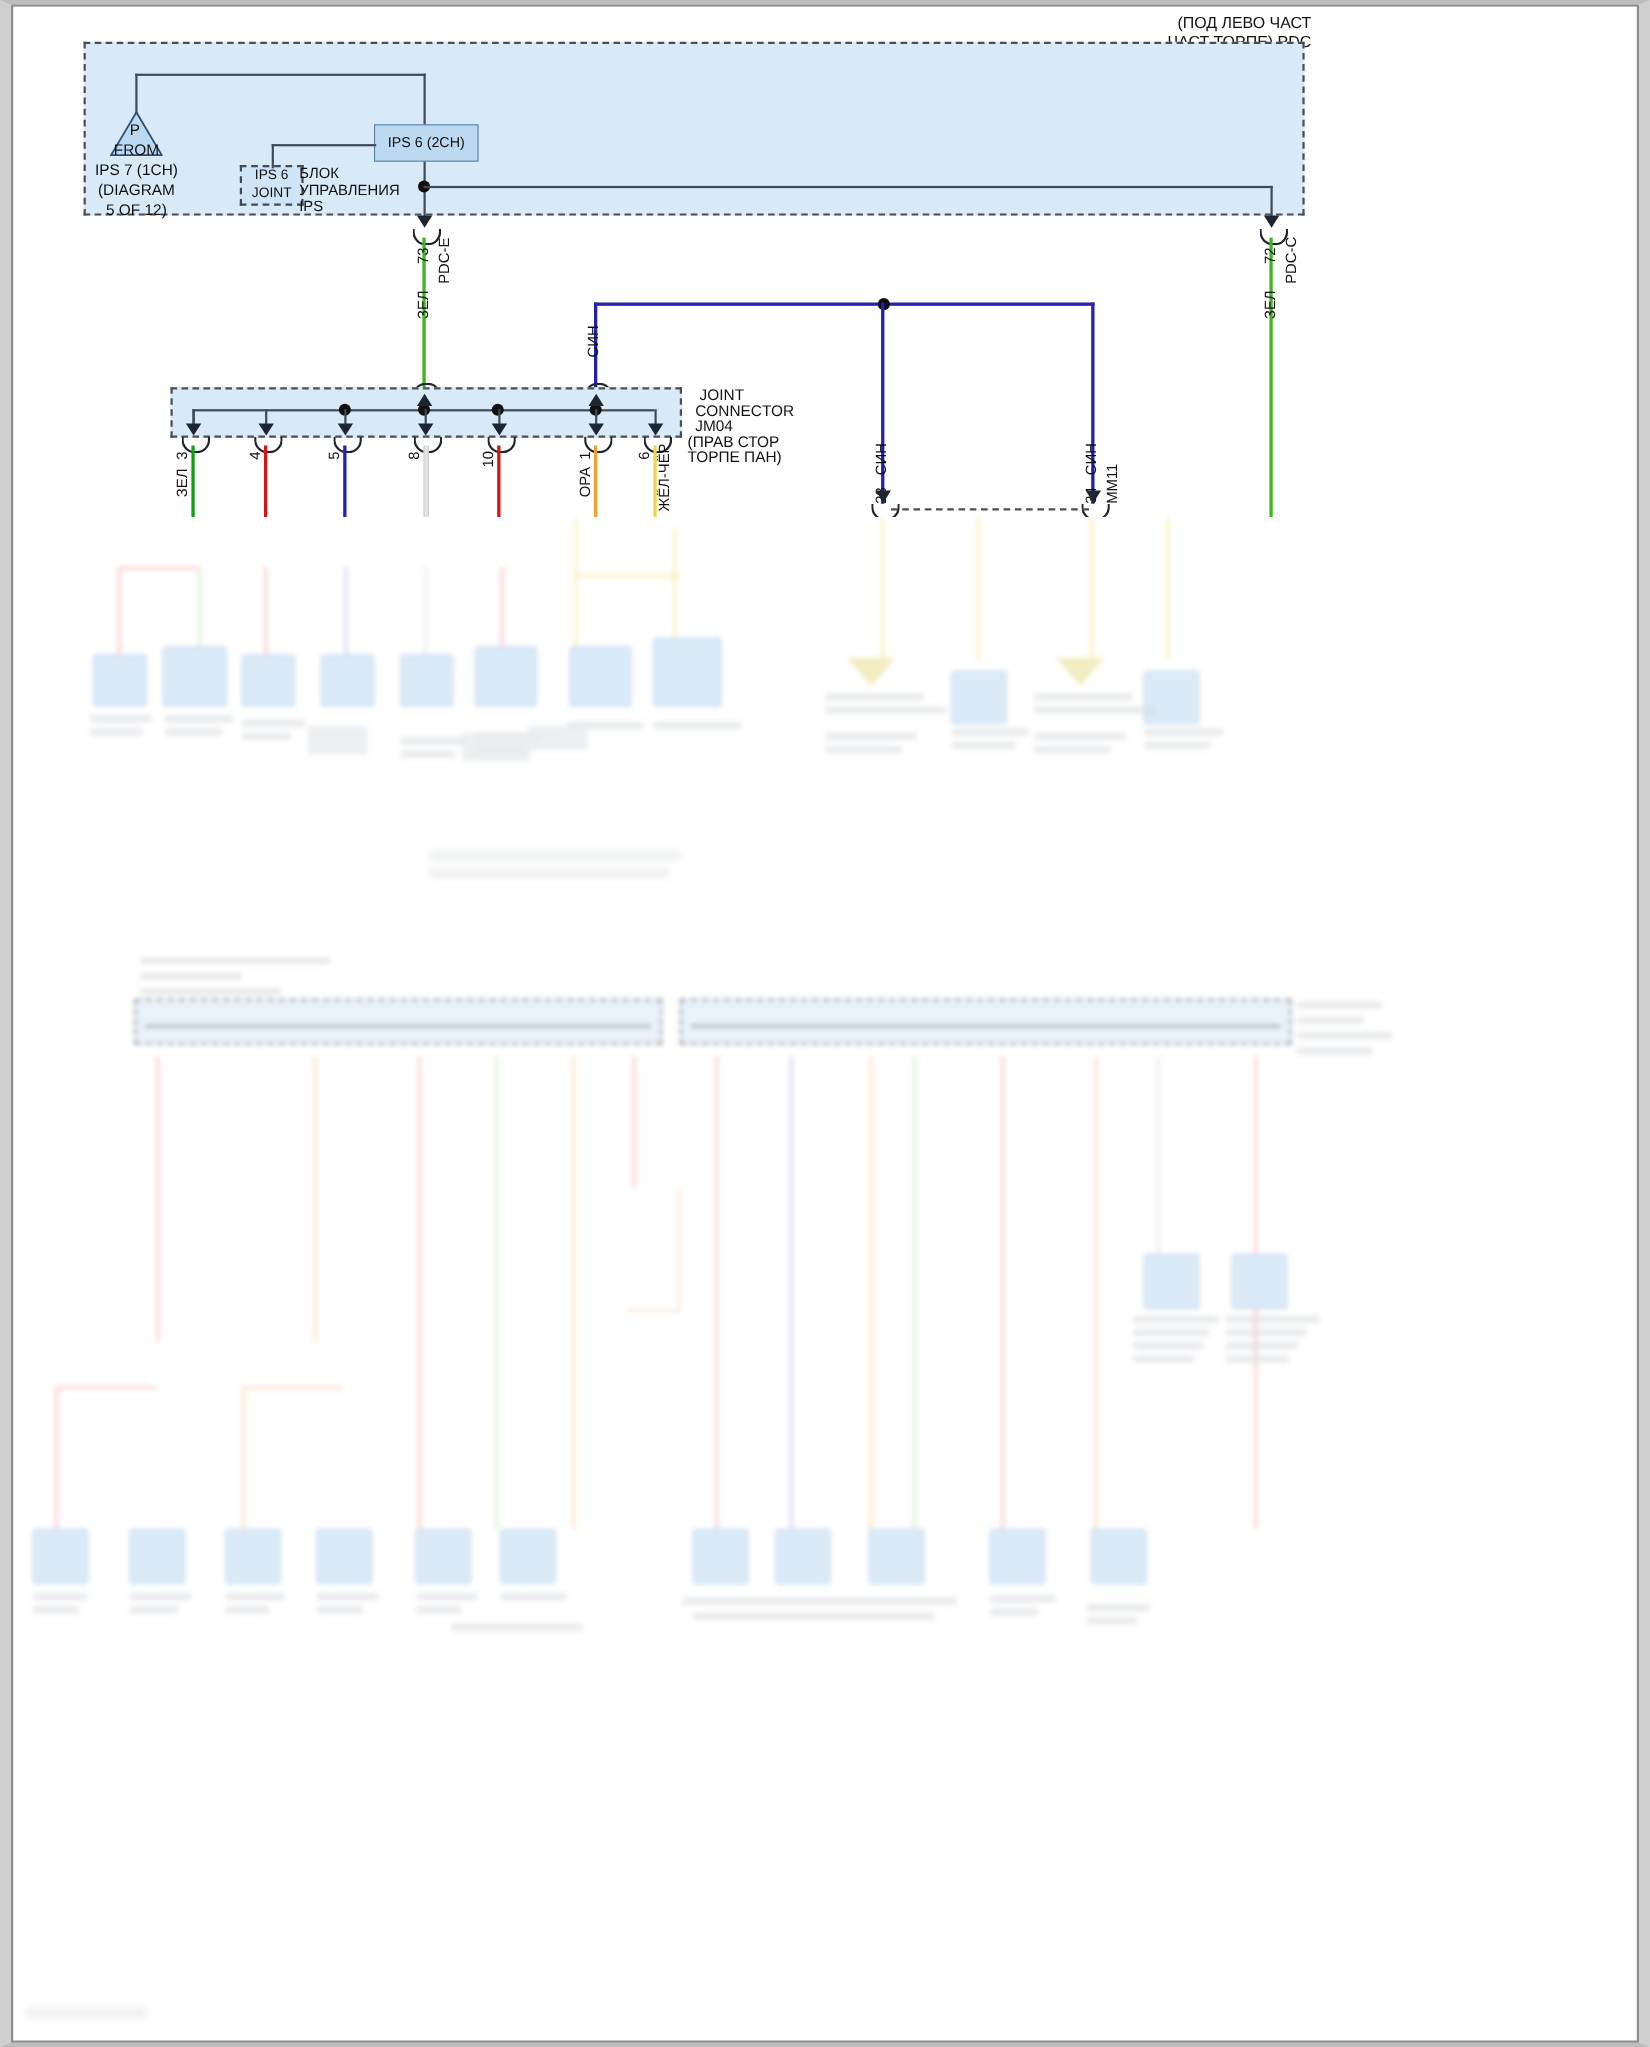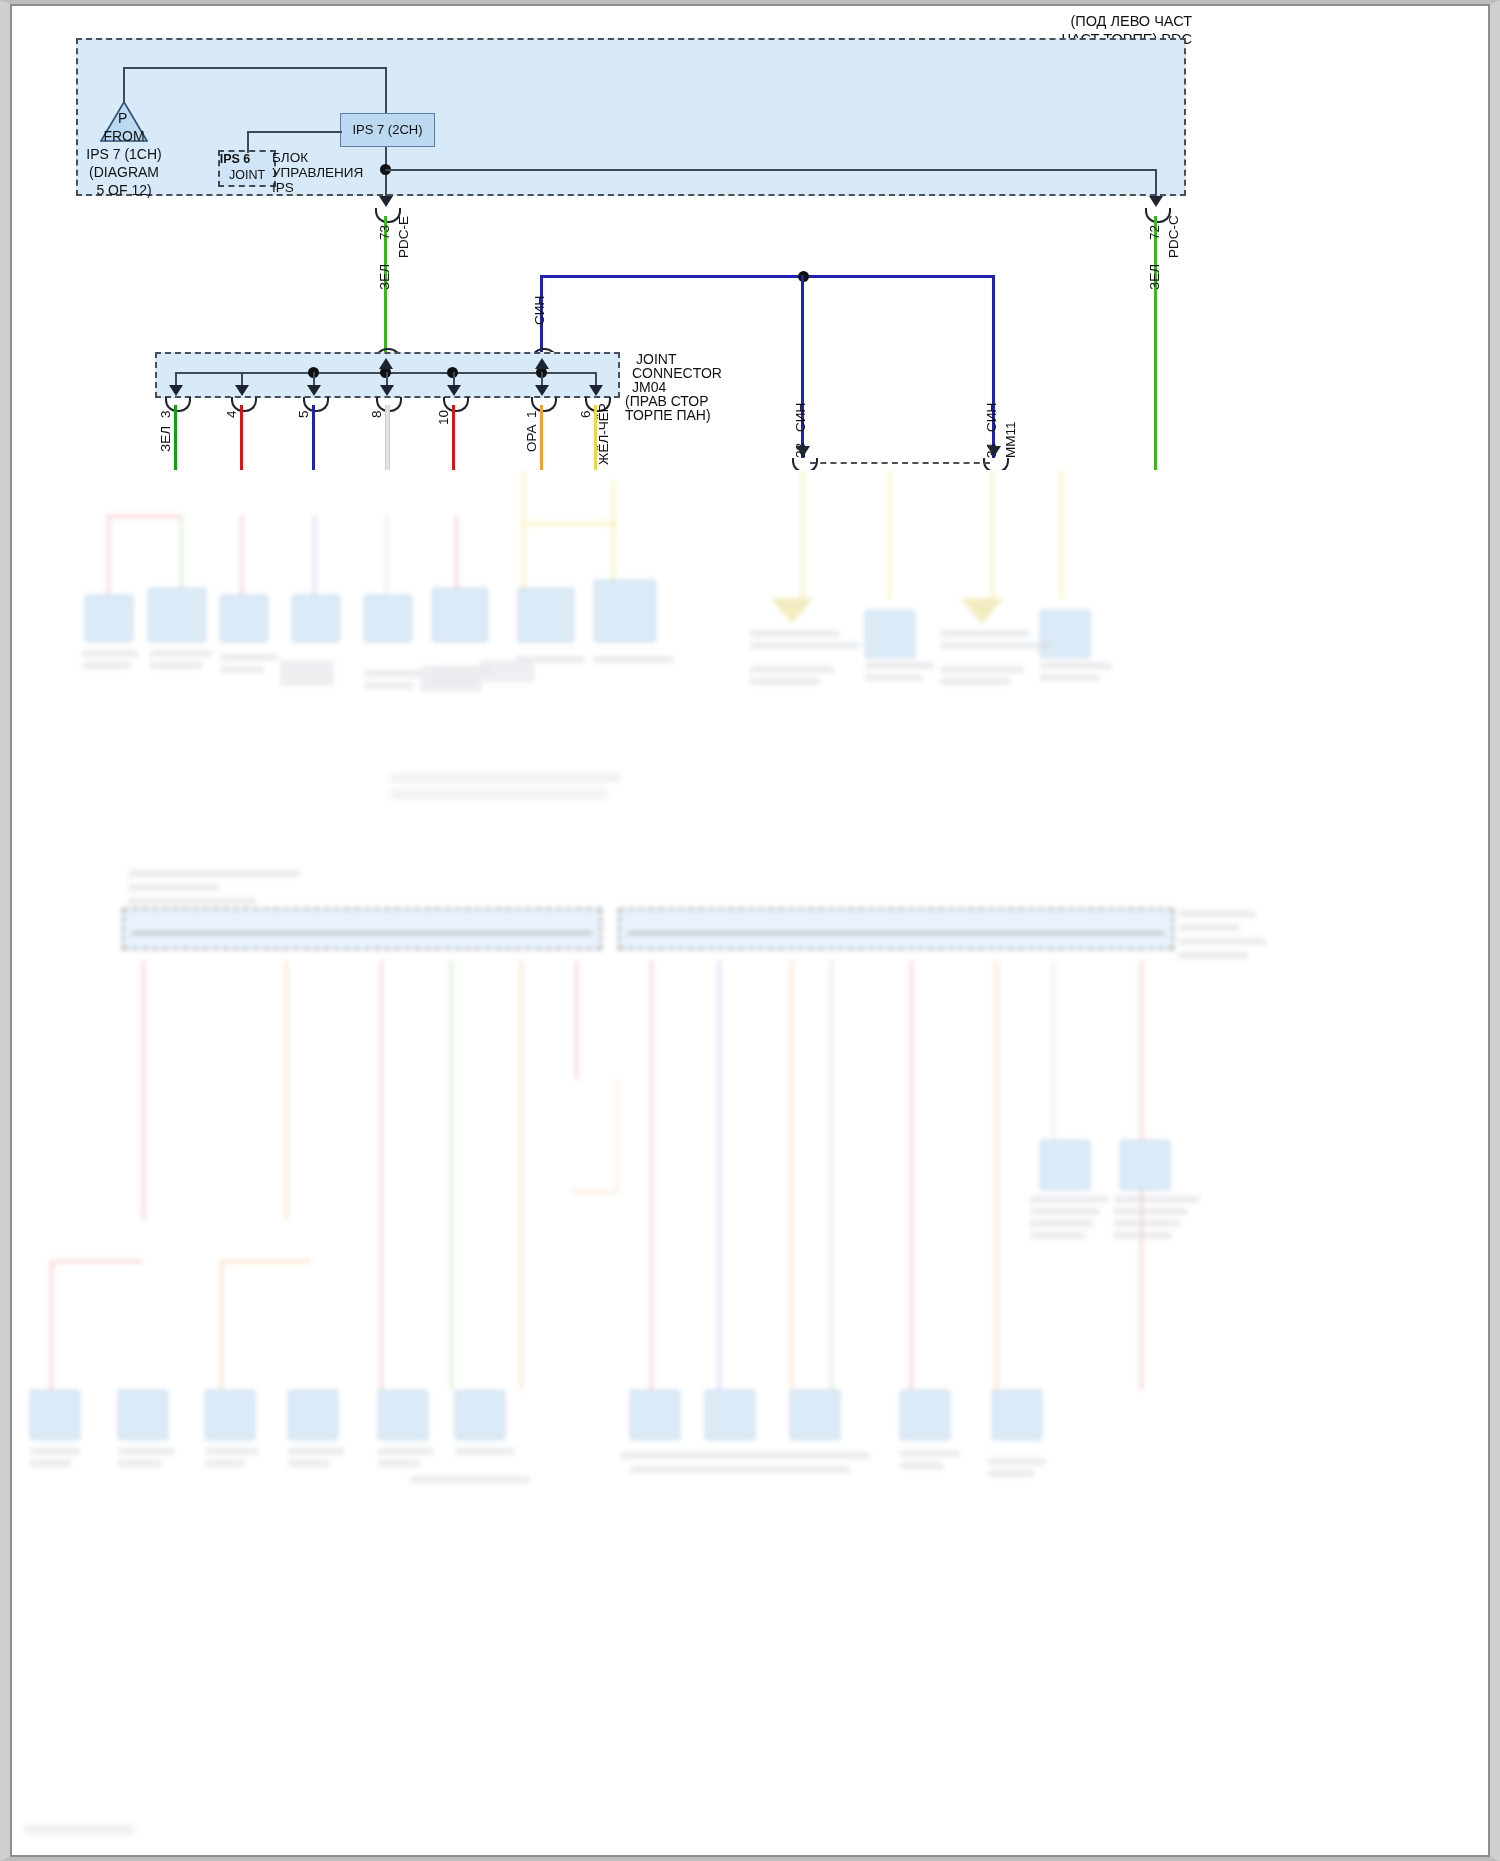--- a/index.html
+++ b/index.html
@@ -57,24 +57,24 @@
   <div class="lbl-c" style="left:64px;top:128px;width:120px;">FROM</div>
   <div class="lbl-c" style="left:64px;top:146px;width:120px;">IPS 7 (1CH)</div>
   <div class="lbl-c" style="left:64px;top:164px;width:120px;">(DIAGRAM</div>
   <div class="lbl-c" style="left:64px;top:182px;width:120px;">5 OF 12)</div>
 
   <div class="thin-v" style="left:123px;top:67px;height:36px;"></div>
   <div class="thin-h" style="left:123px;top:67px;width:264px;"></div>
   <div class="thin-v" style="left:385px;top:67px;height:48px;"></div>
 
   <div class="solid-box" style="left:340px;top:113px;width:95px;height:34px;"></div>
-  <div class="lbl-c" style="left:340px;top:122px;width:95px;font-size:13px;">IPS 7 (2CH)</div>
+  <div class="lbl-c" style="left:340px;top:122px;width:95px;font-size:13px;">IPS 6 (2CH)</div>
 
   <div class="box" style="left:218px;top:150px;width:58px;height:37px;border:2px dashed #3f4a56;background:#cfe4f6;"></div>
-  <div class="lbl-c" style="left:206px;top:152px;width:58px;font-size:12.5px;font-weight:bold;">IPS 6</div>
+  <div class="lbl-c" style="left:218px;top:152px;width:58px;font-size:12.5px;">IPS 6</div>
   <div class="lbl-c" style="left:218px;top:168px;width:58px;font-size:12.5px;">JOINT</div>
 
   <div class="thin-v" style="left:247px;top:131px;height:22px;"></div>
   <div class="thin-h" style="left:247px;top:131px;width:95px;"></div>
 
   <div class="lbl" style="left:272px;top:150px;font-size:13.5px;">БЛОК</div>
   <div class="lbl" style="left:272px;top:165px;font-size:13.5px;">УПРАВЛЕНИЯ</div>
   <div class="lbl" style="left:272px;top:180px;font-size:13.5px;">IPS</div>
 
   <div class="thin-v" style="left:385px;top:147px;height:57px;"></div>

